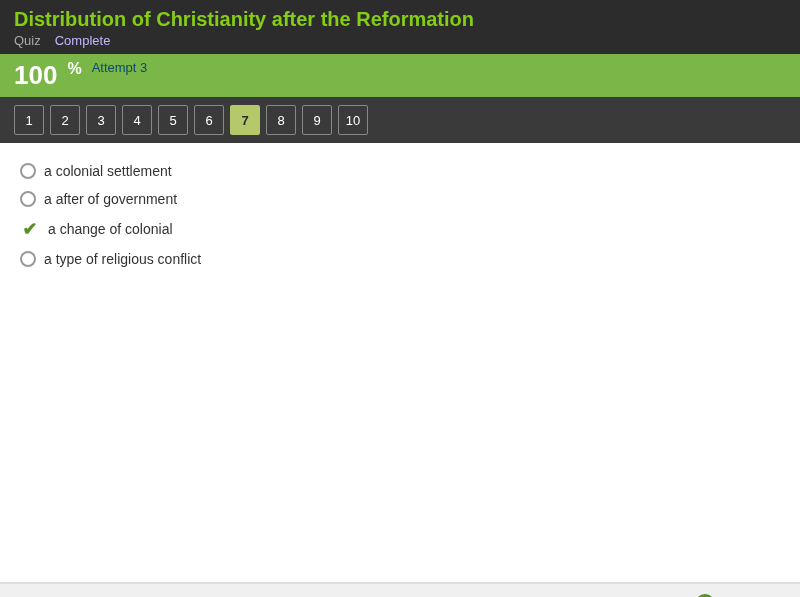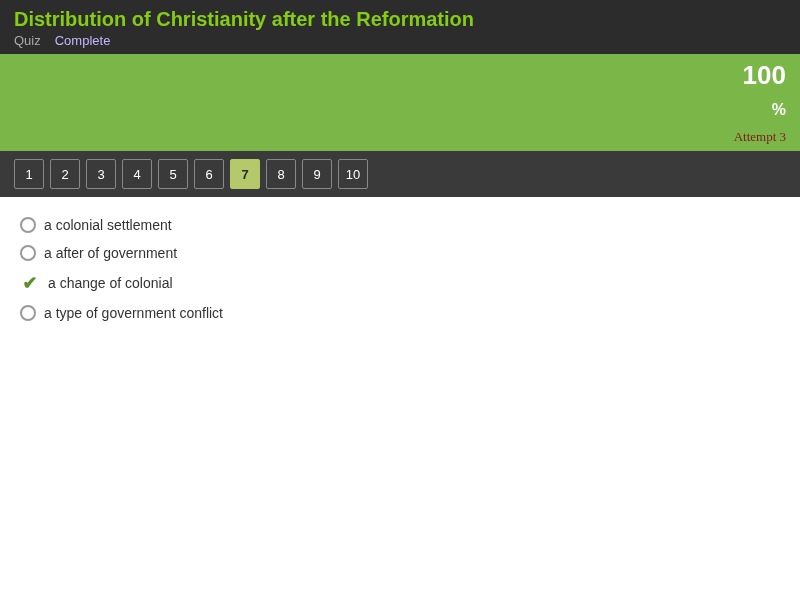--- a/index.html
+++ b/index.html
@@ -32,38 +32,36 @@
       color: #aaa;
     }
     .header-complete {
       font-size: 13px;
       color: #c4b5fd;
     }
     .score-bar {
       background: #7ab648;
       padding: 6px 14px;
       display: flex;
-      align-items: flex-end;
+      align-items: flex-start;
       gap: 10px;
-      flex-direction: column;
     }
     .score-value {
       font-size: 26px;
       font-weight: bold;
       color: #fff;
     }
     .score-percent {
       font-size: 16px;
       font-weight: bold;
       color: #fff;
     }
     .score-attempt {
       font-size: 13px;
-      color: #7f1d1d;
-      font-family: Liberation Serif, serif;
+      color: #0c4a6e;
     }
     .question-nav {
       background: #3a3a3a;
       padding: 8px 14px;
       display: flex;
       gap: 6px;
       align-items: center;
     }
     .nav-btn {
       width: 30px;
@@ -192,21 +190,21 @@
       <div class="answer-option">
         <div class="radio-circle"></div>
         <span>a after of government</span>
       </div>
       <div class="answer-option">
         <div class="check-icon">✔</div>
         <span>a change of colonial</span>
       </div>
       <div class="answer-option">
         <div class="radio-circle"></div>
-        <span>a type of government conflict</span>
+        <span>a type of religious conflict</span>
       </div>
     </div>
 </div>
 
 <div class="footer">
   <div class="submitted-badge">
     <div class="submitted-check">✓</div>
     <span>Submitted</span>
   </div>
 </div>

